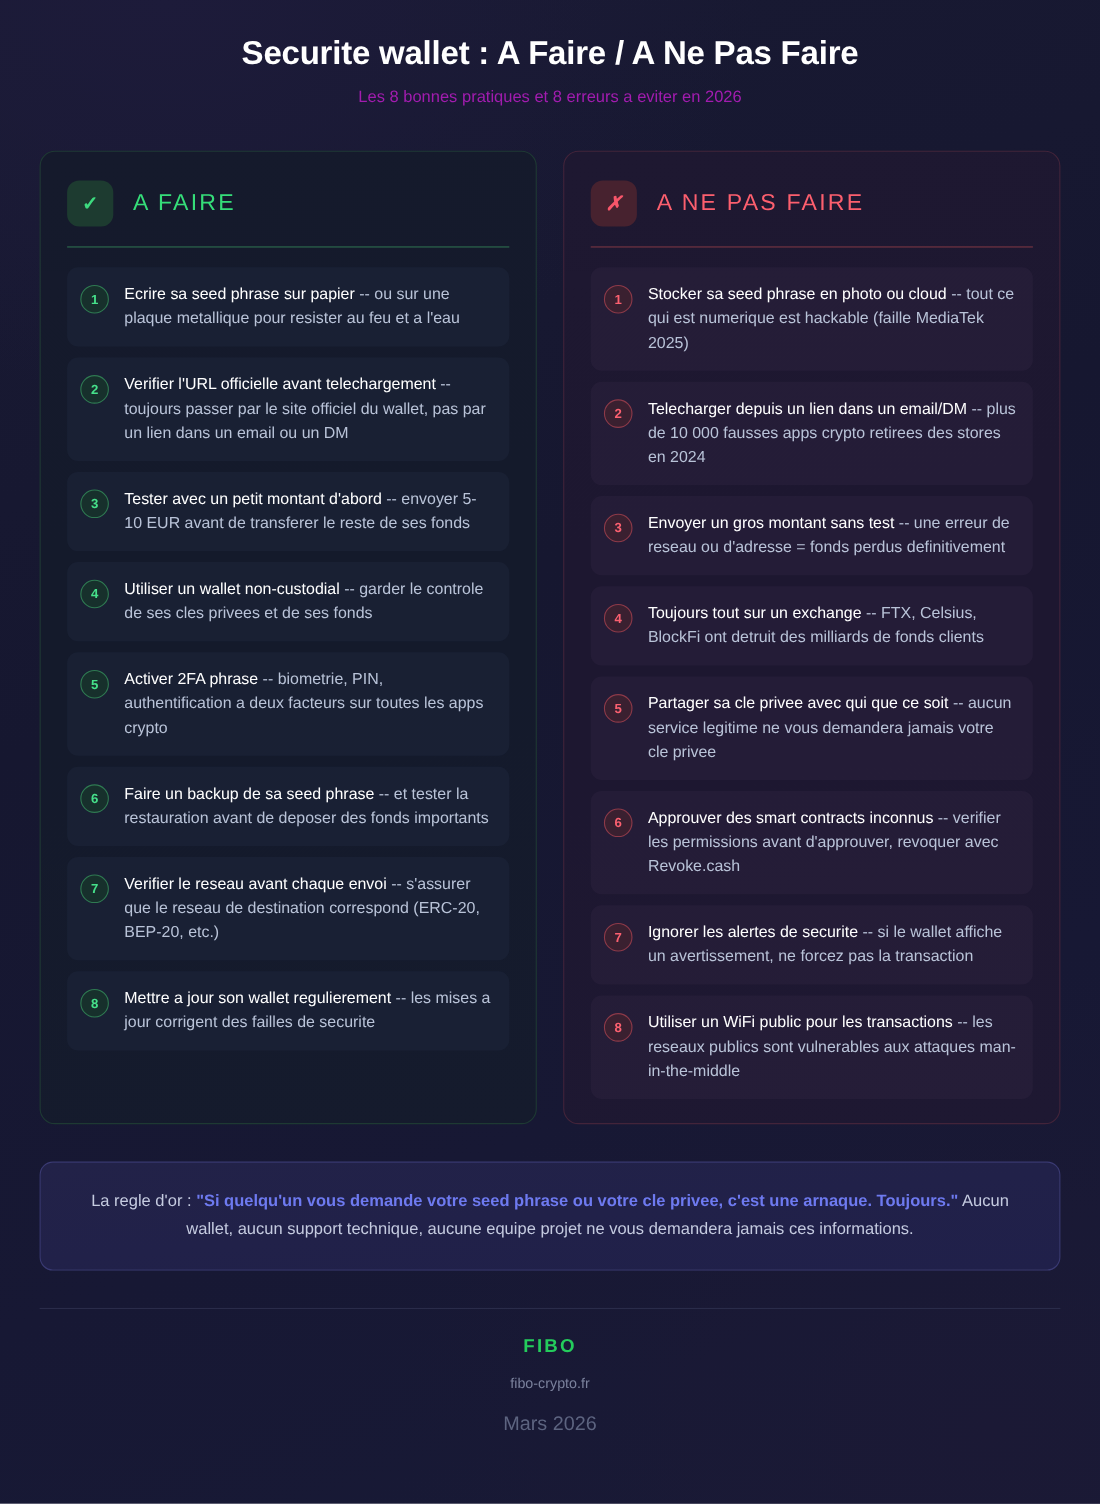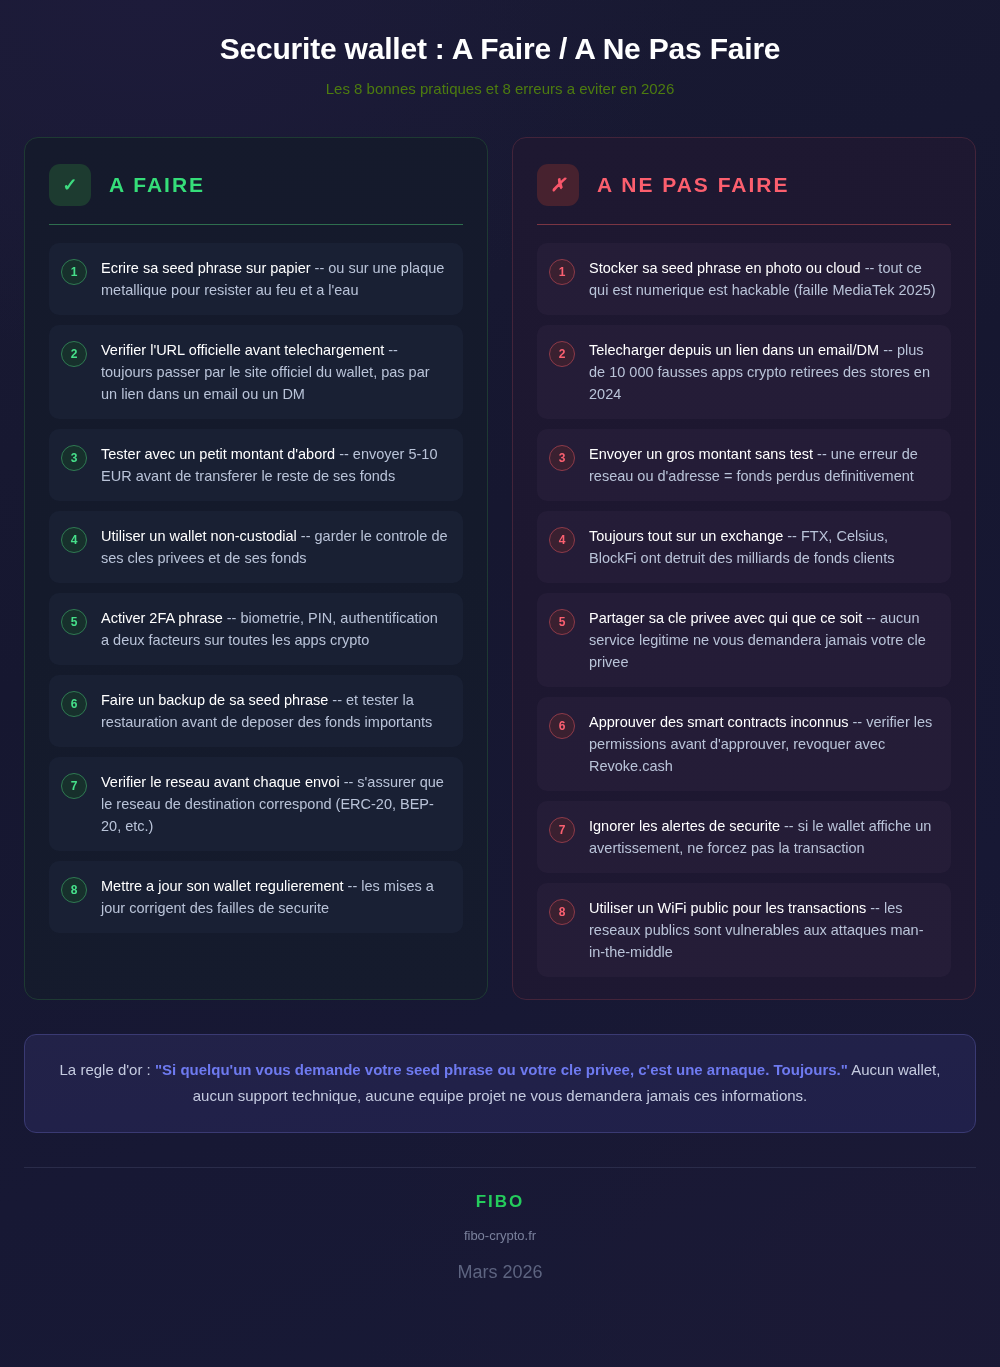--- a/index.html
+++ b/index.html
@@ -16,39 +16,39 @@
       radial-gradient(ellipse 900px 700px at 90% 95%, #1b1935 0%, rgba(27,25,53,0) 60%),
       linear-gradient(160deg, #191a33 0%, #161730 40%, #171834 70%, #181a36 100%);
     color: #e8ecf6;
     overflow: hidden;
   }
 
   .page {
     width: 1000px;
     height: 1367px;
     position: relative;
-    padding: 0 24px;
+    padding: 0 36px;
   }
 
   
   .header {
     text-align: center;
     padding-top: 30px;
   }
   .title {
     font-size: 30px;
     font-weight: bold;
     letter-spacing: -0.2px;
     color: #ffffff;
     line-height: 1.25;
   }
   .subtitle {
     margin-top: 12px;
     font-size: 15px;
-    color: #4d7c0f;
+    color: #a21caf;
     font-weight: 400;
   }
 
   
   .columns {
     display: flex;
     gap: 24px;
     margin-top: 40px;
   }
   .card {
@@ -85,21 +85,21 @@
     background: #1d3b30;
     color: #3ddb7f;
   }
   .dont .head-icon {
     background: #47222f;
     color: #f8566a;
     font-style: italic;
   }
   .head-title {
     font-size: 21px;
-    font-weight: bold;
+    font-weight: normal;
     letter-spacing: 2px;
     text-align: center;
   }
   .do .head-title { color: #35dd79; }
   .dont .head-title { color: #fc5f6e; }
 
   .head-rule {
     height: 1px;
     margin: 18px 0 18px 0;
   }

